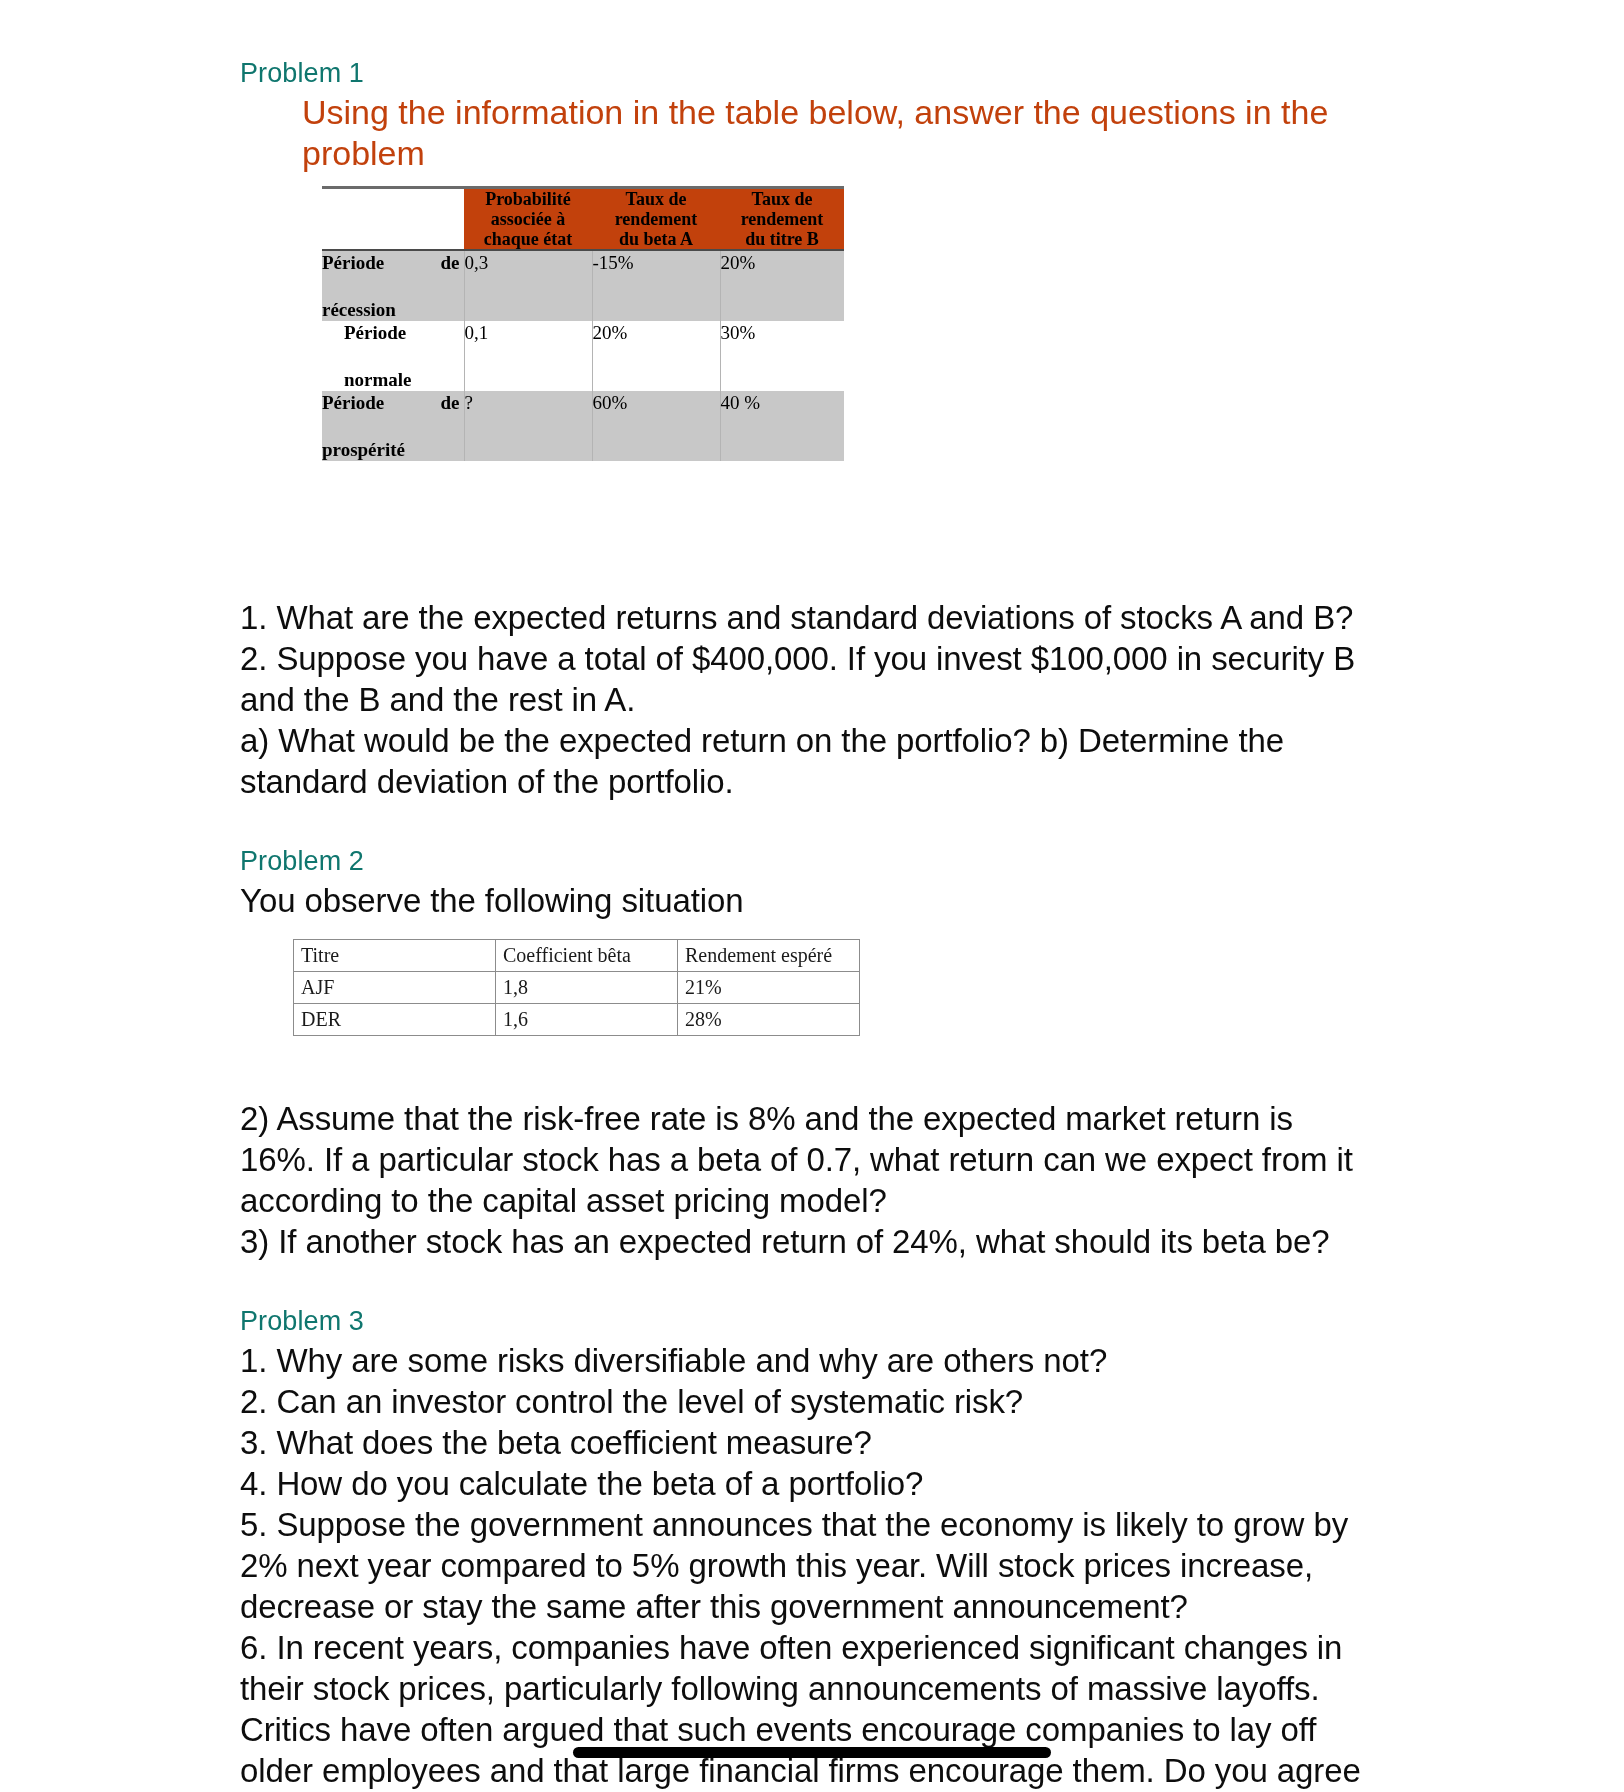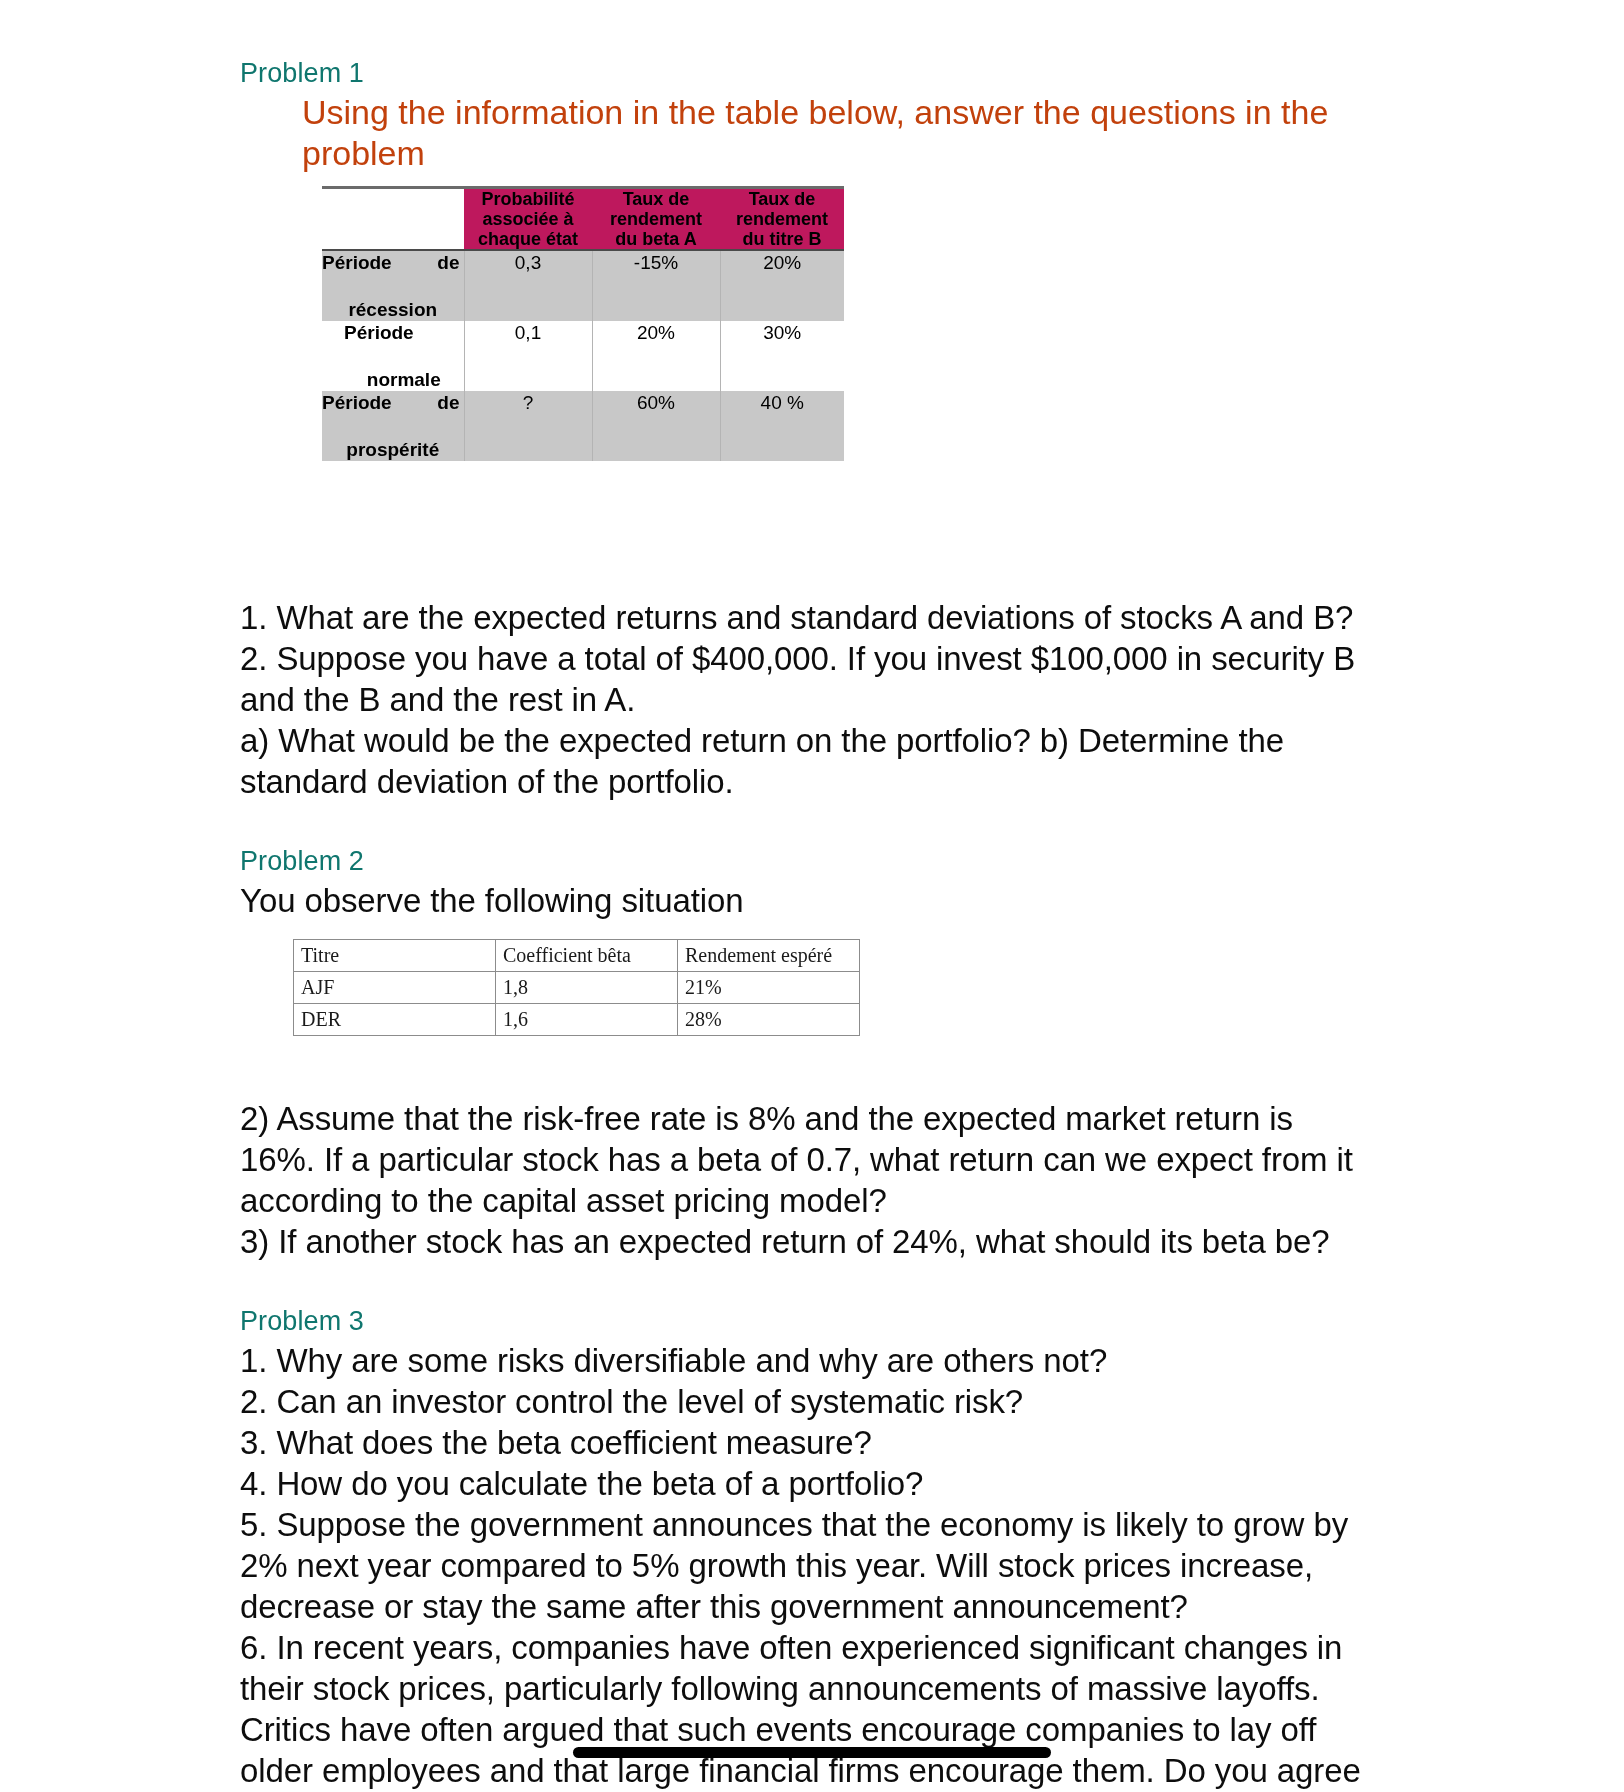--- a/index.html
+++ b/index.html
@@ -61,23 +61,23 @@
 
   
   .tbl1-wrap {
     margin-left: 82px;
     margin-top: 12px;
     width: 522px;
   }
   table.tbl1 {
     border-collapse: collapse;
     width: 522px;
-    font-family: Liberation Sans, sans-serif;
+    font-family: Liberation Serif, serif;
     font-size: 18px;
-    background: #be185d;
+    background: #c2410c;
     table-layout: fixed;
   }
   table.tbl1 td, table.tbl1 th {
     padding: 0;
     vertical-align: top;
   }
   .t1-head td {
     font-weight: bold;
     text-align: center;
     padding: 4px 4px 6px 4px;
@@ -92,21 +92,20 @@
   .t1-top-rule {
     height: 3px;
     background: #6b6b6b;
     width: 522px;
     margin: 0;
   }
   .t1-row td {
     padding: 3px 5px 3px 5px;
     font-size: 19px;
     line-height: 23px;
-    text-align: center;
   }
   .t1-shaded td { background: #c8c8c8; }
   .t1-plain td { background: #ffffff; }
   .t1-label {
     font-weight: bold;
     width: 142px;
   }
   .t1-label .lbl-row {
     display: flex;
     justify-content: space-between;

